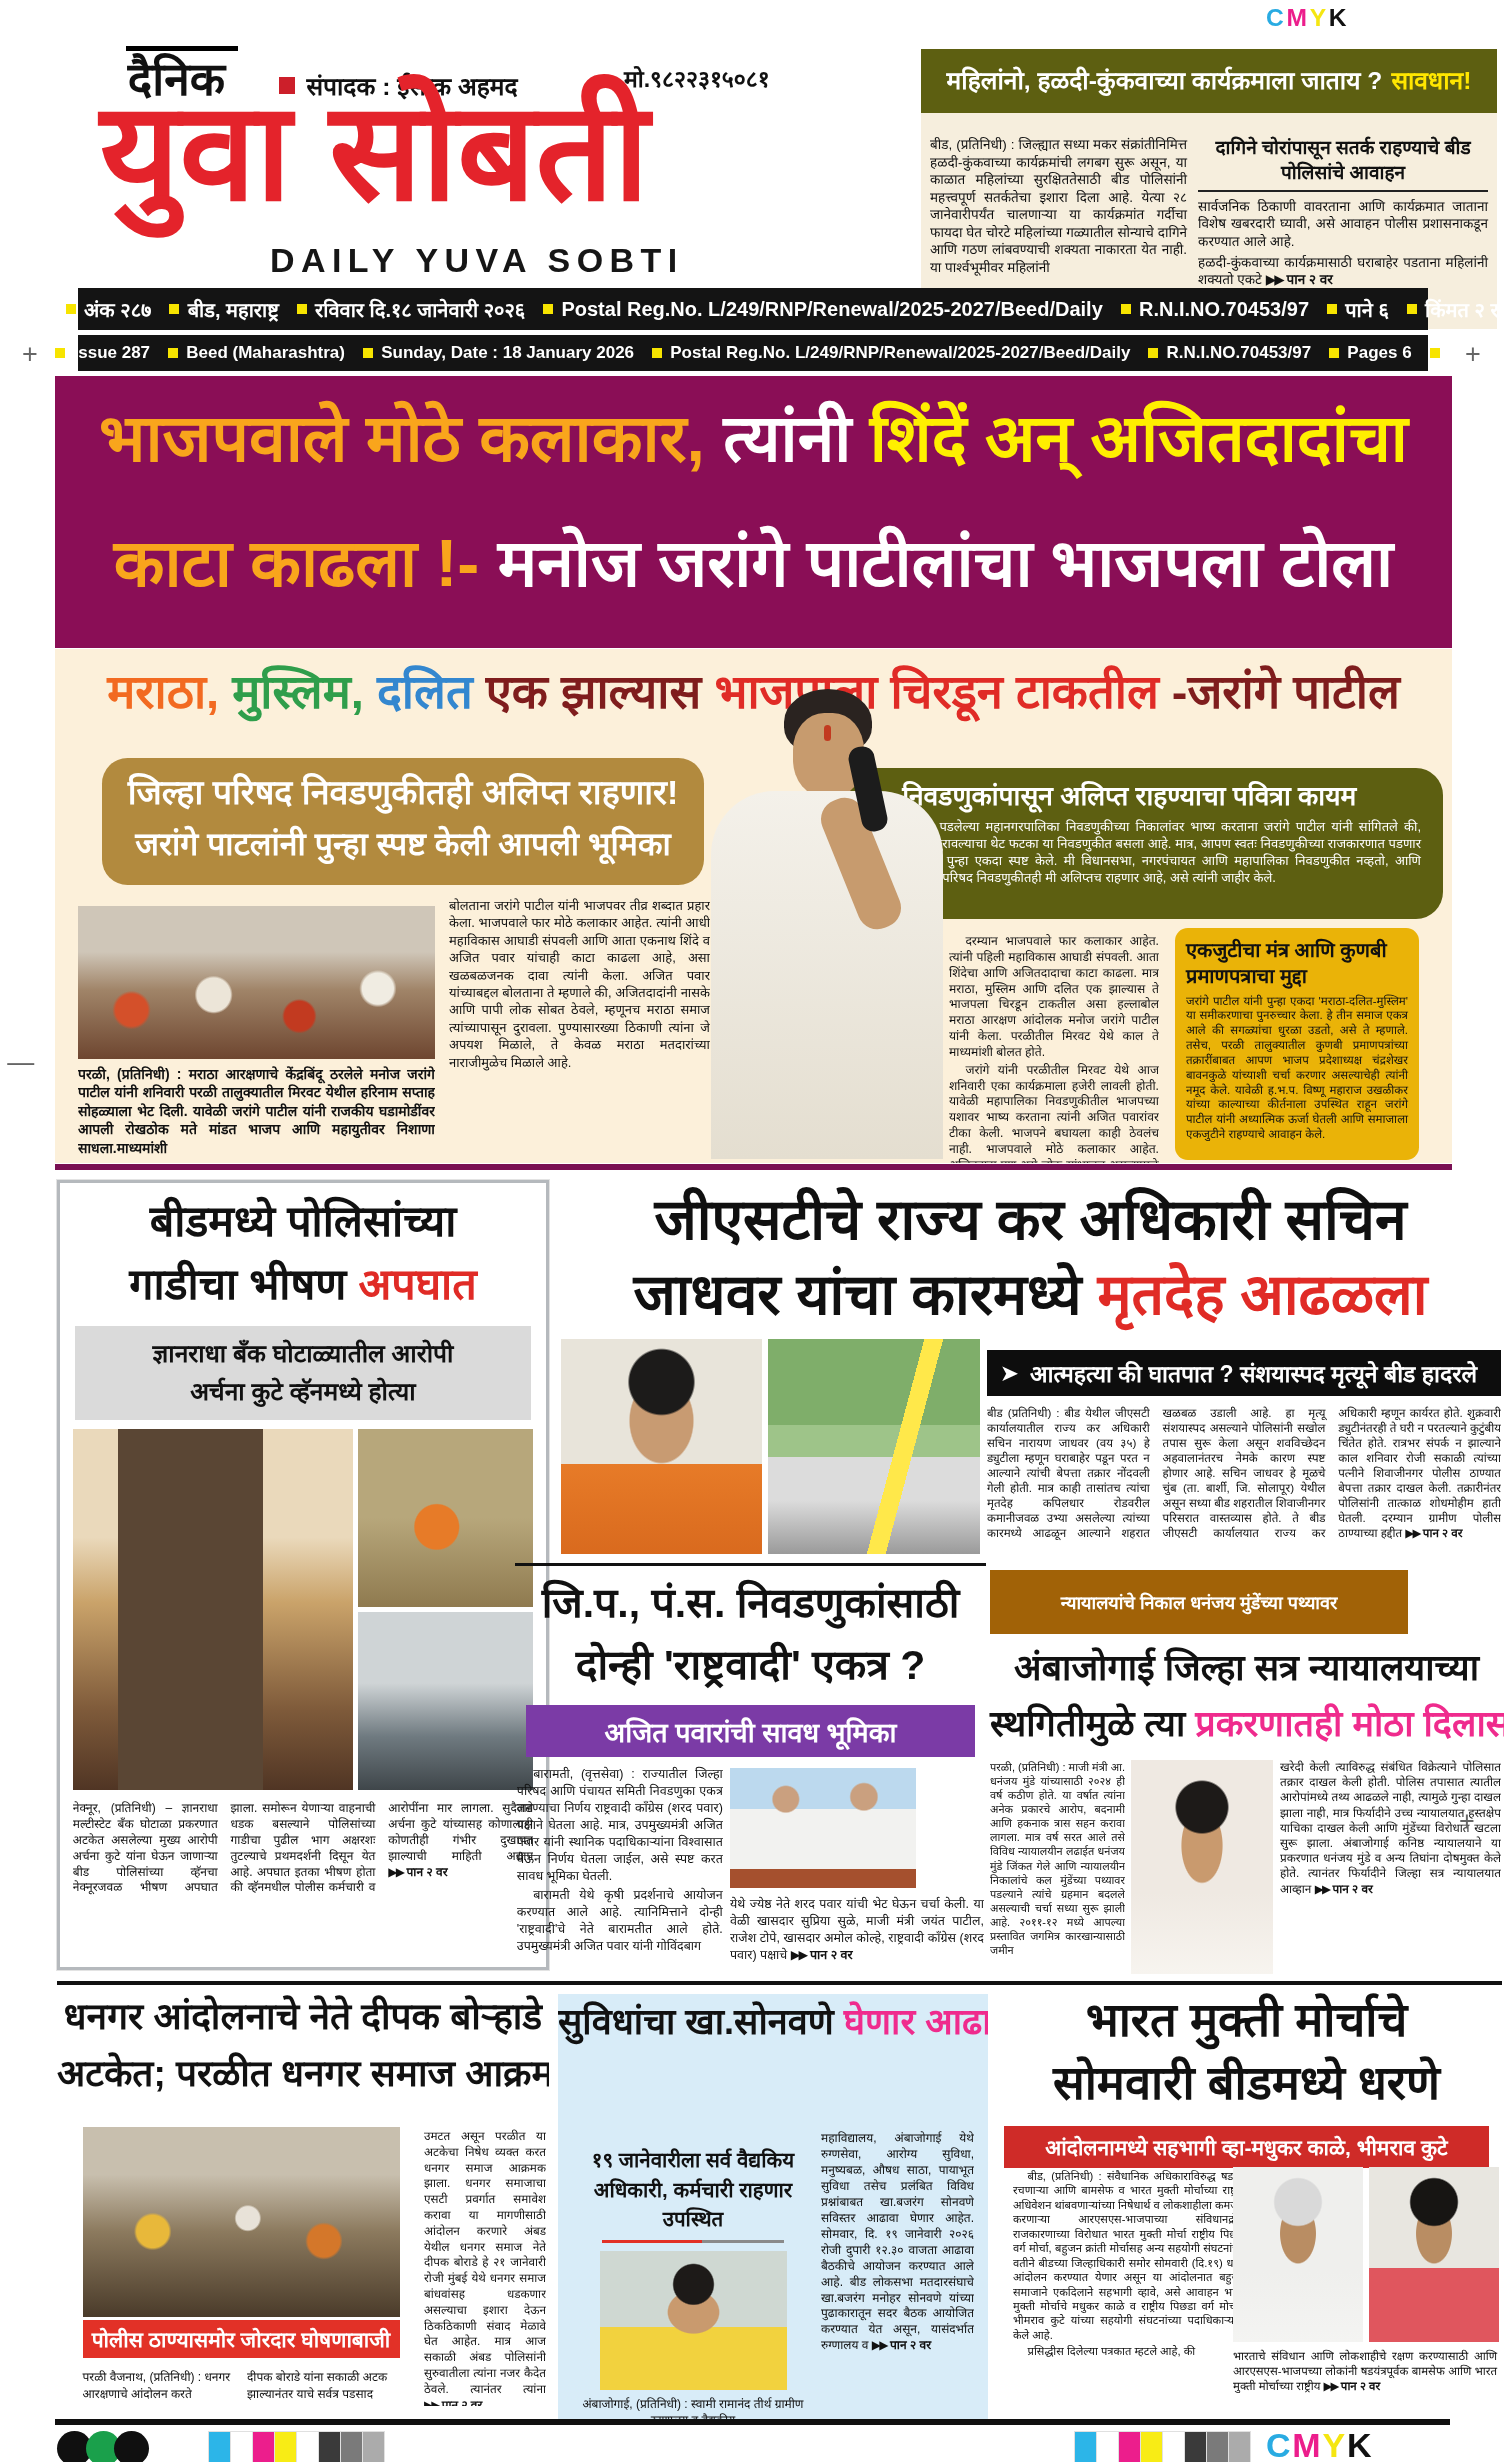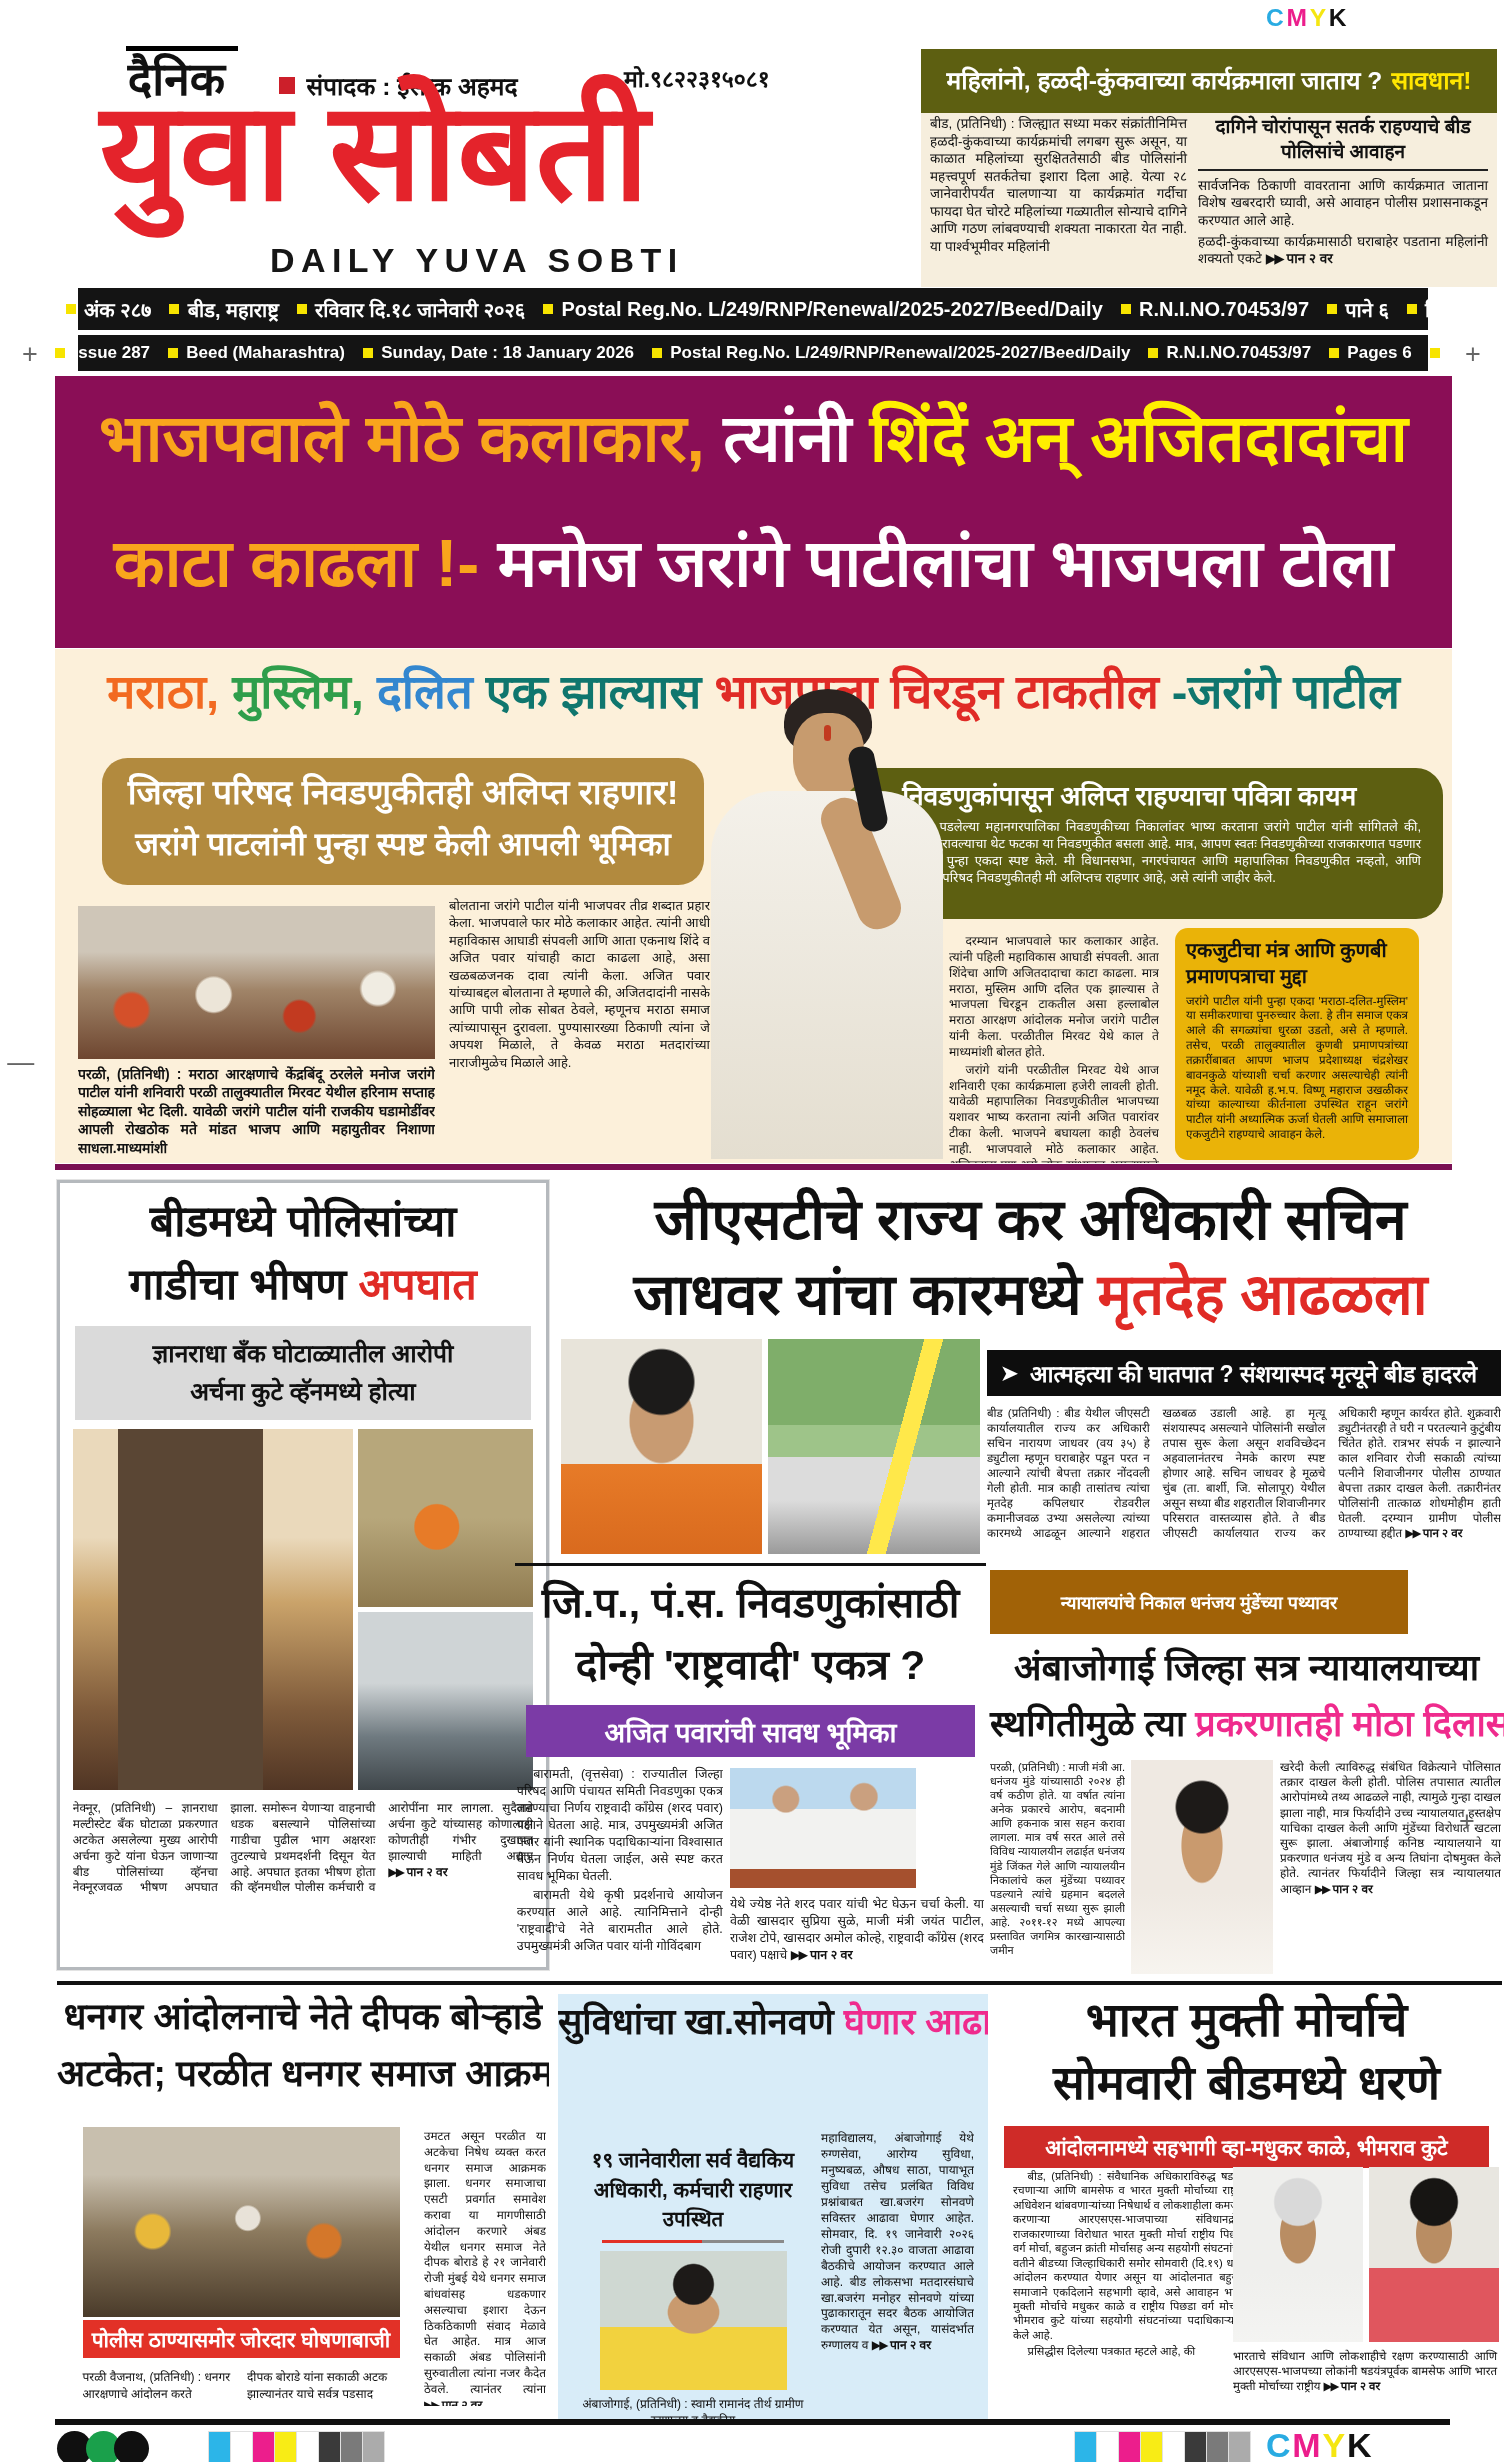--- a/index.html
+++ b/index.html
@@ -16,39 +16,39 @@
   .m-editor{position:absolute;left:279px;top:69px;font-size:24.6px;font-weight:bold;display:flex;align-items:center;}
   .sq{width:16.4px;height:16.4px;background:#cc1f2a;display:inline-block;margin-right:11px;}
   .m-mobile{position:absolute;left:624px;top:62px;font-size:23px;font-weight:bold;}
   .m-title{position:absolute;left:100px;top:66px;width:730px;font-size:137px;line-height:1.25;font-weight:bold;color:#e4232b;white-space:nowrap;}
   .m-sub{position:absolute;left:270px;top:241px;font-size:34px;font-weight:bold;letter-spacing:6.4px;color:#161616;white-space:nowrap;}
   
   .alert{position:absolute;left:921px;top:49px;width:576px;}
   .alert-head{background:#5d5f11;color:#fff;min-height:57px;display:flex;align-items:center;justify-content:center;gap:9px;
               font-size:24.6px;font-weight:bold;text-align:center;line-height:1.05;padding:3.6px 7.3px;}
   .alert-head .warn{color:#ffe600;}
-  .alert-body{background:#f6eedd;display:flex;gap:11px;padding:2px 9px;height:170px;overflow:hidden;}
+  .alert-body{background:#f6eedd;display:flex;gap:11px;padding:23px 9px;height:170px;overflow:hidden;}
   .alert-c1{width:47%;font-size:13.5px;line-height:1.3;text-align:justify;}
   .alert-c2{width:53%;}
   .alert-sub{font-size:19px;font-weight:bold;text-align:center;line-height:1.3;padding-bottom:4.6px;border-bottom:2.7px solid #222;margin-bottom:5.5px;}
   .alert-c2 p{margin:0 0 3.6px 0;font-size:13.5px;line-height:1.3;text-align:justify;}
   
   .bar{position:absolute;left:78px;width:1350px;background:#141414;color:#fff;display:flex;align-items:center;justify-content:center;}
   .bar1{top:288px;height:42px;font-size:20px;font-weight:bold;}
   .bar2{top:335px;height:36px;font-size:17px;font-weight:bold;}
   .bar .it{display:flex;align-items:center;margin:0 9px;white-space:nowrap;}
   .bar .it::before{content:"";width:10px;height:10px;background:#f7e400;display:inline-block;margin-right:8.2px;}
   
   .lead{position:absolute;left:55px;top:376px;width:1397px;height:272px;background:#8a0e56;text-align:center;overflow:hidden;}
   .lead-l{font-size:66px;font-weight:bold;line-height:1.9;white-space:nowrap;}
   .c-org{color:#f9a51c}.c-yel{color:#ffef00}.c-wht{color:#ffffff}
   
   .cream{position:absolute;left:55px;top:649px;width:1397px;height:514px;background:#fcf0da;overflow:hidden;}
   .subrow{position:absolute;top:9px;width:100%;text-align:center;font-size:47px;font-weight:bold;white-space:nowrap;}
-  .s-org{color:#f26a21}.s-grn{color:#2f9e4b}.s-blu{color:#3387cf}.s-blk{color:#0f766e}.s-red{color:#e02b26}
+  .s-org{color:#f26a21}.s-grn{color:#2f9e4b}.s-blu{color:#3387cf}.s-blk{color:#7f1d1d}.s-red{color:#e02b26}
   .brownbox{position:absolute;left:47px;top:109px;width:602px;height:120px;background:#b28a3e;border-radius:25.5px;
             color:#fff;text-align:center;font-weight:bold;padding-top:7.3px;overflow:hidden;}
   .brownbox .b1{font-size:34px;line-height:1.6;}
   .brownbox .b2{font-size:32px;line-height:1.5;}
   .jcaption{position:absolute;left:23px;top:416px;width:357px;height:93px;font-size:14px;font-weight:600;line-height:1.32;text-align:justify;overflow:hidden;}
   .jcol2{position:absolute;left:394px;top:248px;width:261px;height:248px;font-size:13px;line-height:1.34;text-align:justify;overflow:hidden;}
   .olivebox{position:absolute;left:792px;top:119px;width:596px;height:151px;background:#5d5f11;border-radius:27px;color:#fff;
             padding:9px 22px 7.3px 24px;z-index:2;overflow:hidden;box-sizing:border-box;}
   .olive-h{font-size:26.4px;font-weight:bold;margin-bottom:4.6px;}
   .olive-h .ptr{margin-right:9px;}

